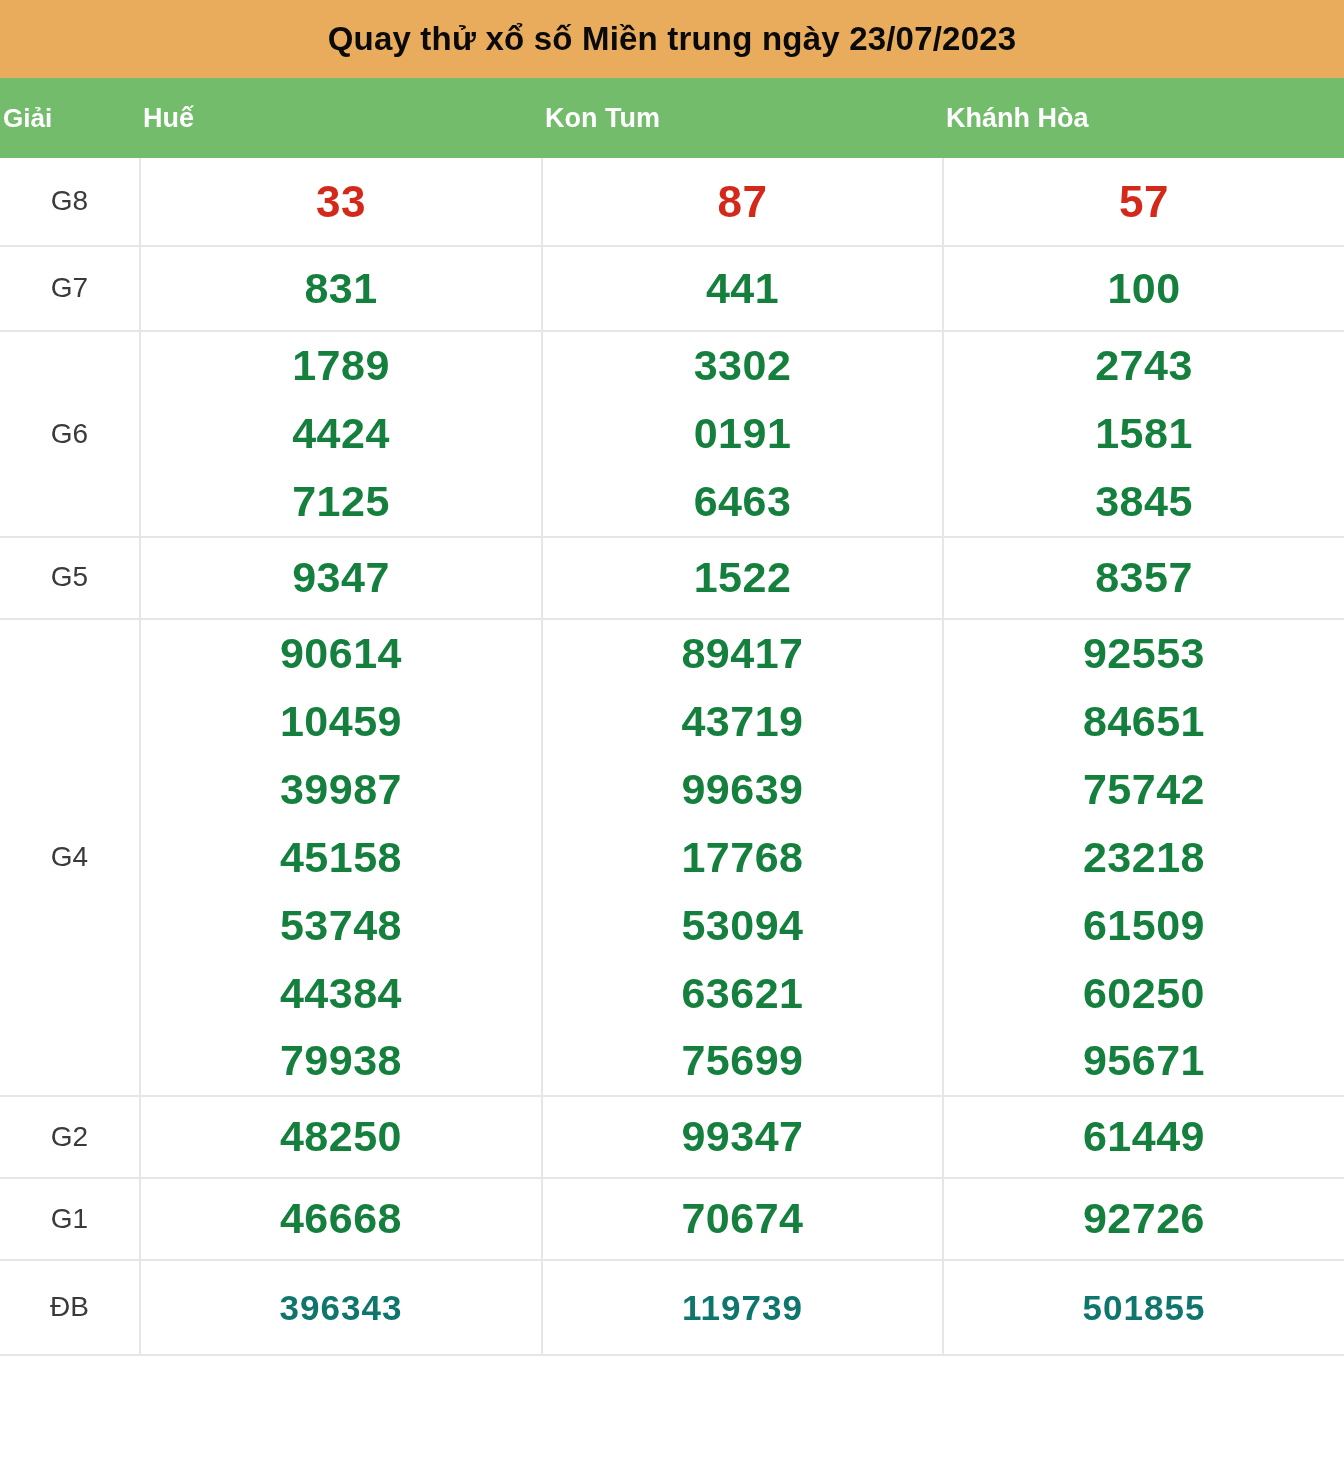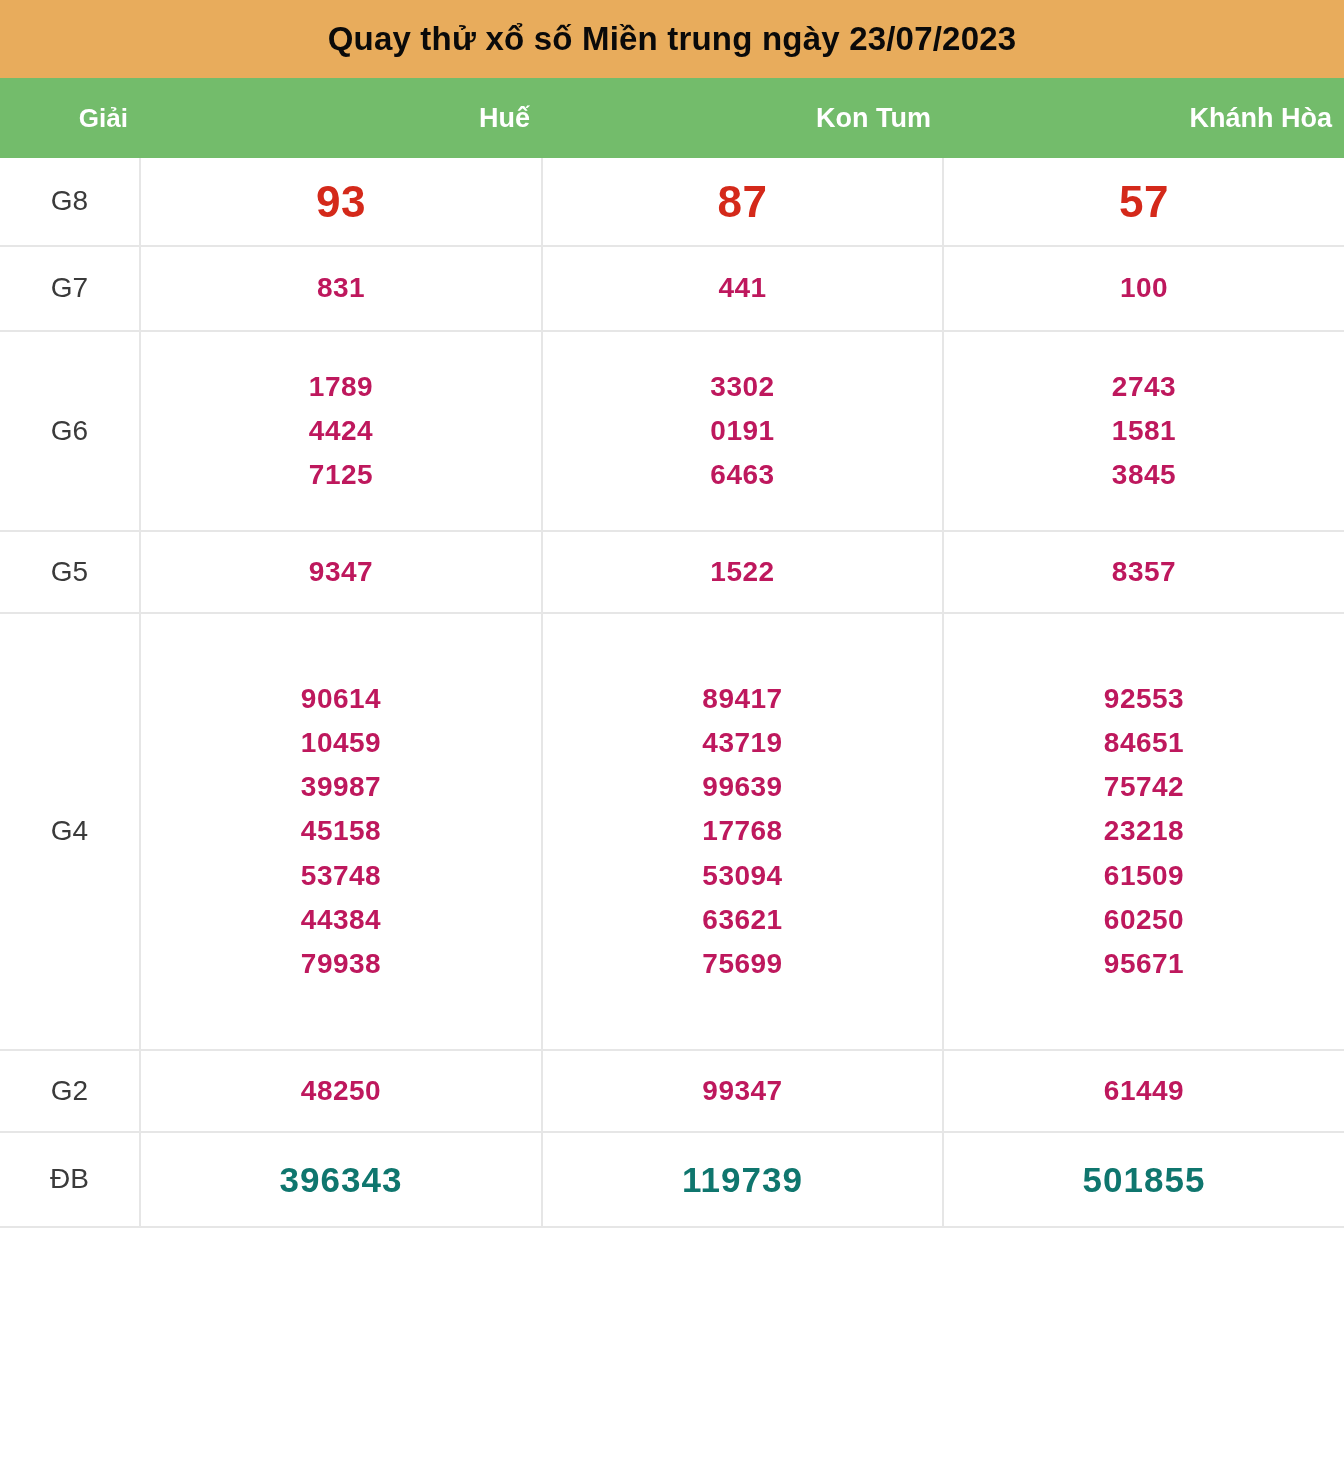--- a/index.html
+++ b/index.html
@@ -54,23 +54,23 @@
   .lotto-table col.c-prov3  { width: 401px; }
 
   thead tr {
     background: #73bc6b;
     height: 80px;
   }
   thead th {
     color: #ffffff;
     font-size: 27px;
     font-weight: bold;
-    text-align: right;
+    text-align: left;
     vertical-align: middle;
-    padding: 12px;
+    padding: 3px;
     border: none;
     white-space: nowrap;
   }
   thead th.th-prize {
     font-size: 26px;
   }
 
   tbody td {
     border-right: 2px solid #e6e6e6;
     border-bottom: 2px solid #e6e6e6;
@@ -96,23 +96,23 @@
     line-height: 1.1;
   }
 
   .num-stack {
     display: flex;
     flex-direction: column;
     align-items: center;
     justify-content: center;
   }
   .num {
-    font-size: 28px;
+    font-size: 43px;
     font-weight: bold;
-    color: #be185d;
+    color: #15803d;
     line-height: 1.58;
     letter-spacing: 0.5px;
   }
   .num.jackpot {
     font-size: 35px;
     color: #0f766e;
     letter-spacing: 1px;
   }
   .num.special-g8 {
     font-size: 44px;
@@ -154,21 +154,21 @@
         <th>Khánh Hòa</th>
       </tr>
     </thead>
     <tbody id="table-body">
         <tr class="r-g8">
           <td>
             <div class="prize-label">G8</div>
           </td>
           <td>
             <div class="num-stack">
-              <span class="num special-g8">93</span>
+              <span class="num special-g8">33</span>
             </div>
           </td>
           <td>
             <div class="num-stack">
               <span class="num special-g8">87</span>
             </div>
           </td>
           <td>
             <div class="num-stack">
               <span class="num special-g8">57</span>
@@ -292,20 +292,40 @@
             <div class="num-stack">
               <span class="num">99347</span>
             </div>
           </td>
           <td>
             <div class="num-stack">
               <span class="num">61449</span>
             </div>
           </td>
         </tr>
+        <tr class="r-g1">
+          <td>
+            <div class="prize-label">G1</div>
+          </td>
+          <td>
+            <div class="num-stack">
+              <span class="num">46668</span>
+            </div>
+          </td>
+          <td>
+            <div class="num-stack">
+              <span class="num">70674</span>
+            </div>
+          </td>
+          <td>
+            <div class="num-stack">
+              <span class="num">92726</span>
+            </div>
+          </td>
+        </tr>
         <tr class="r-db">
           <td>
             <div class="prize-label">ĐB</div>
           </td>
           <td>
             <div class="num-stack">
               <span class="num jackpot">396343</span>
             </div>
           </td>
           <td>

